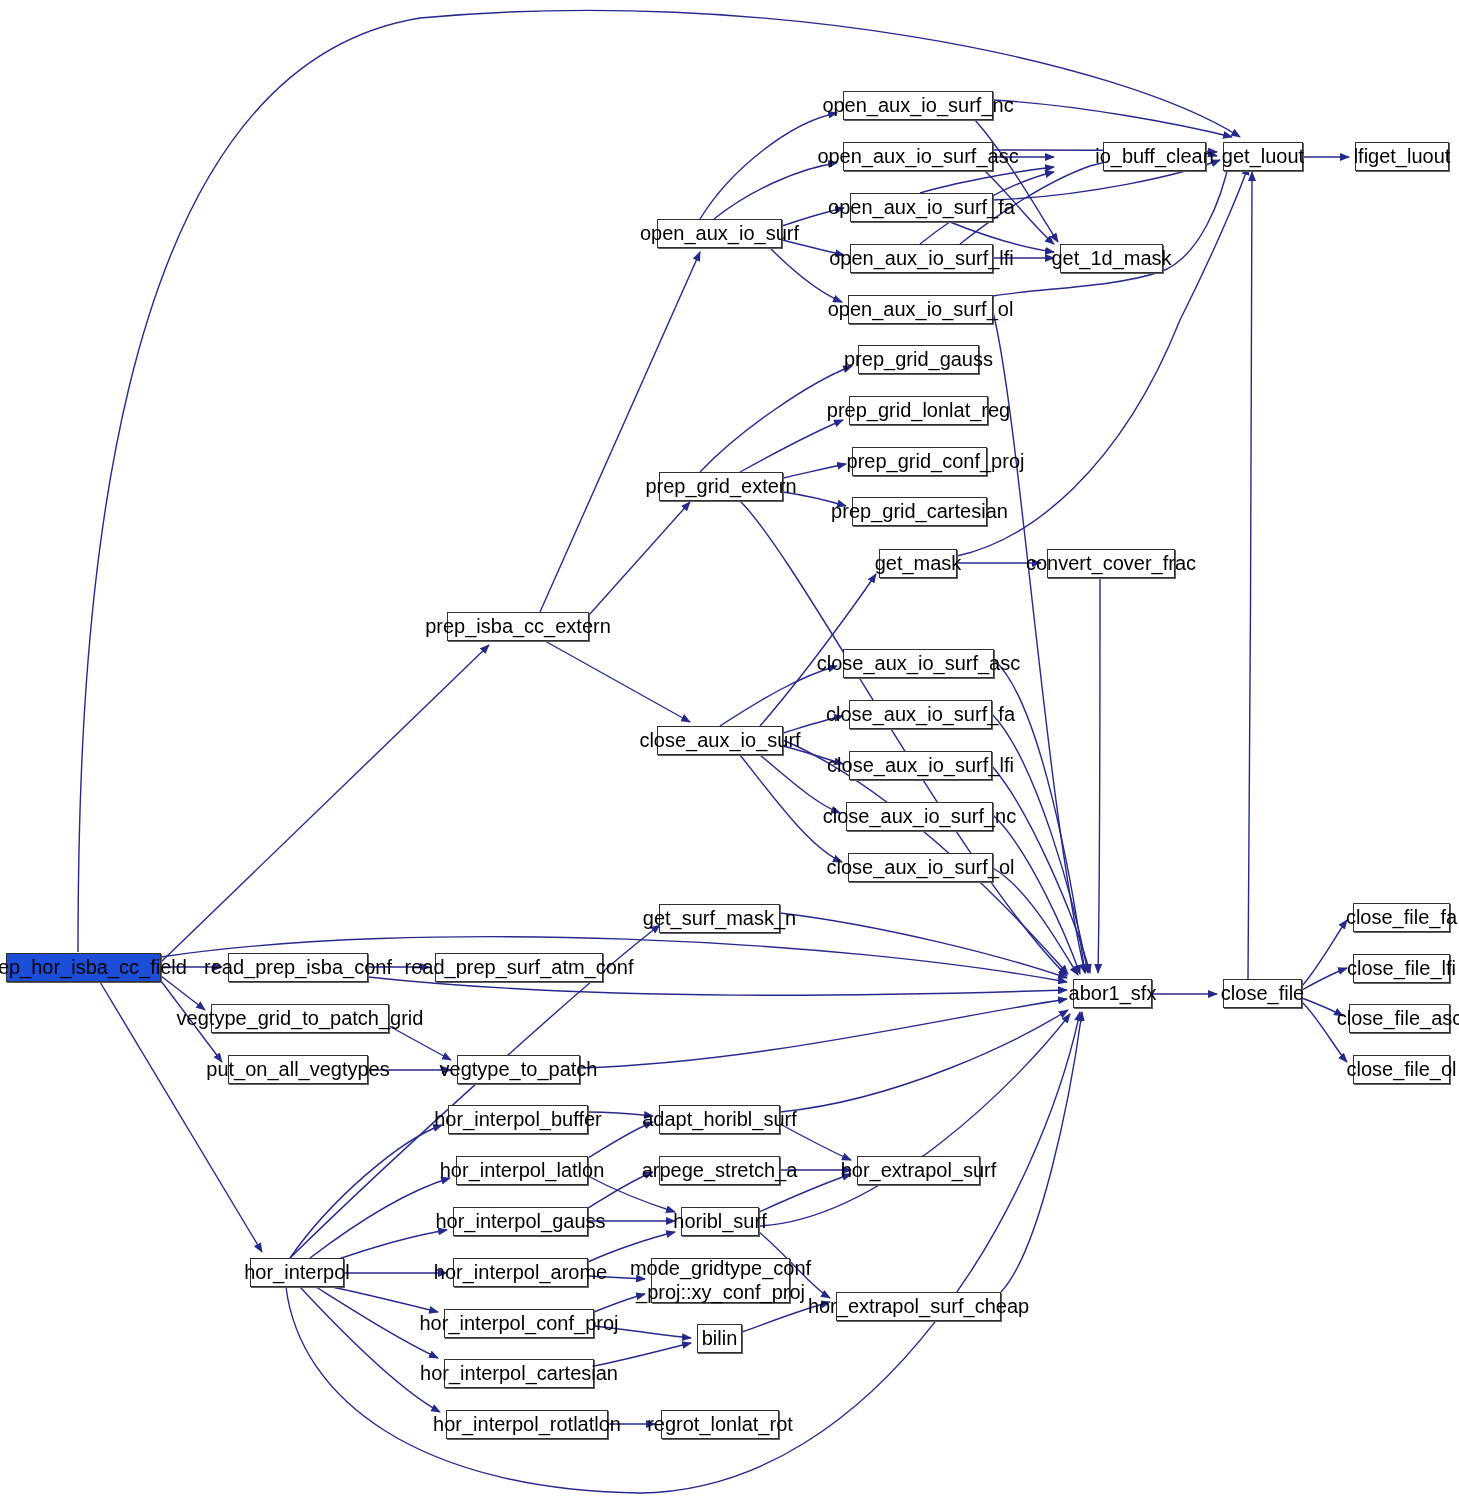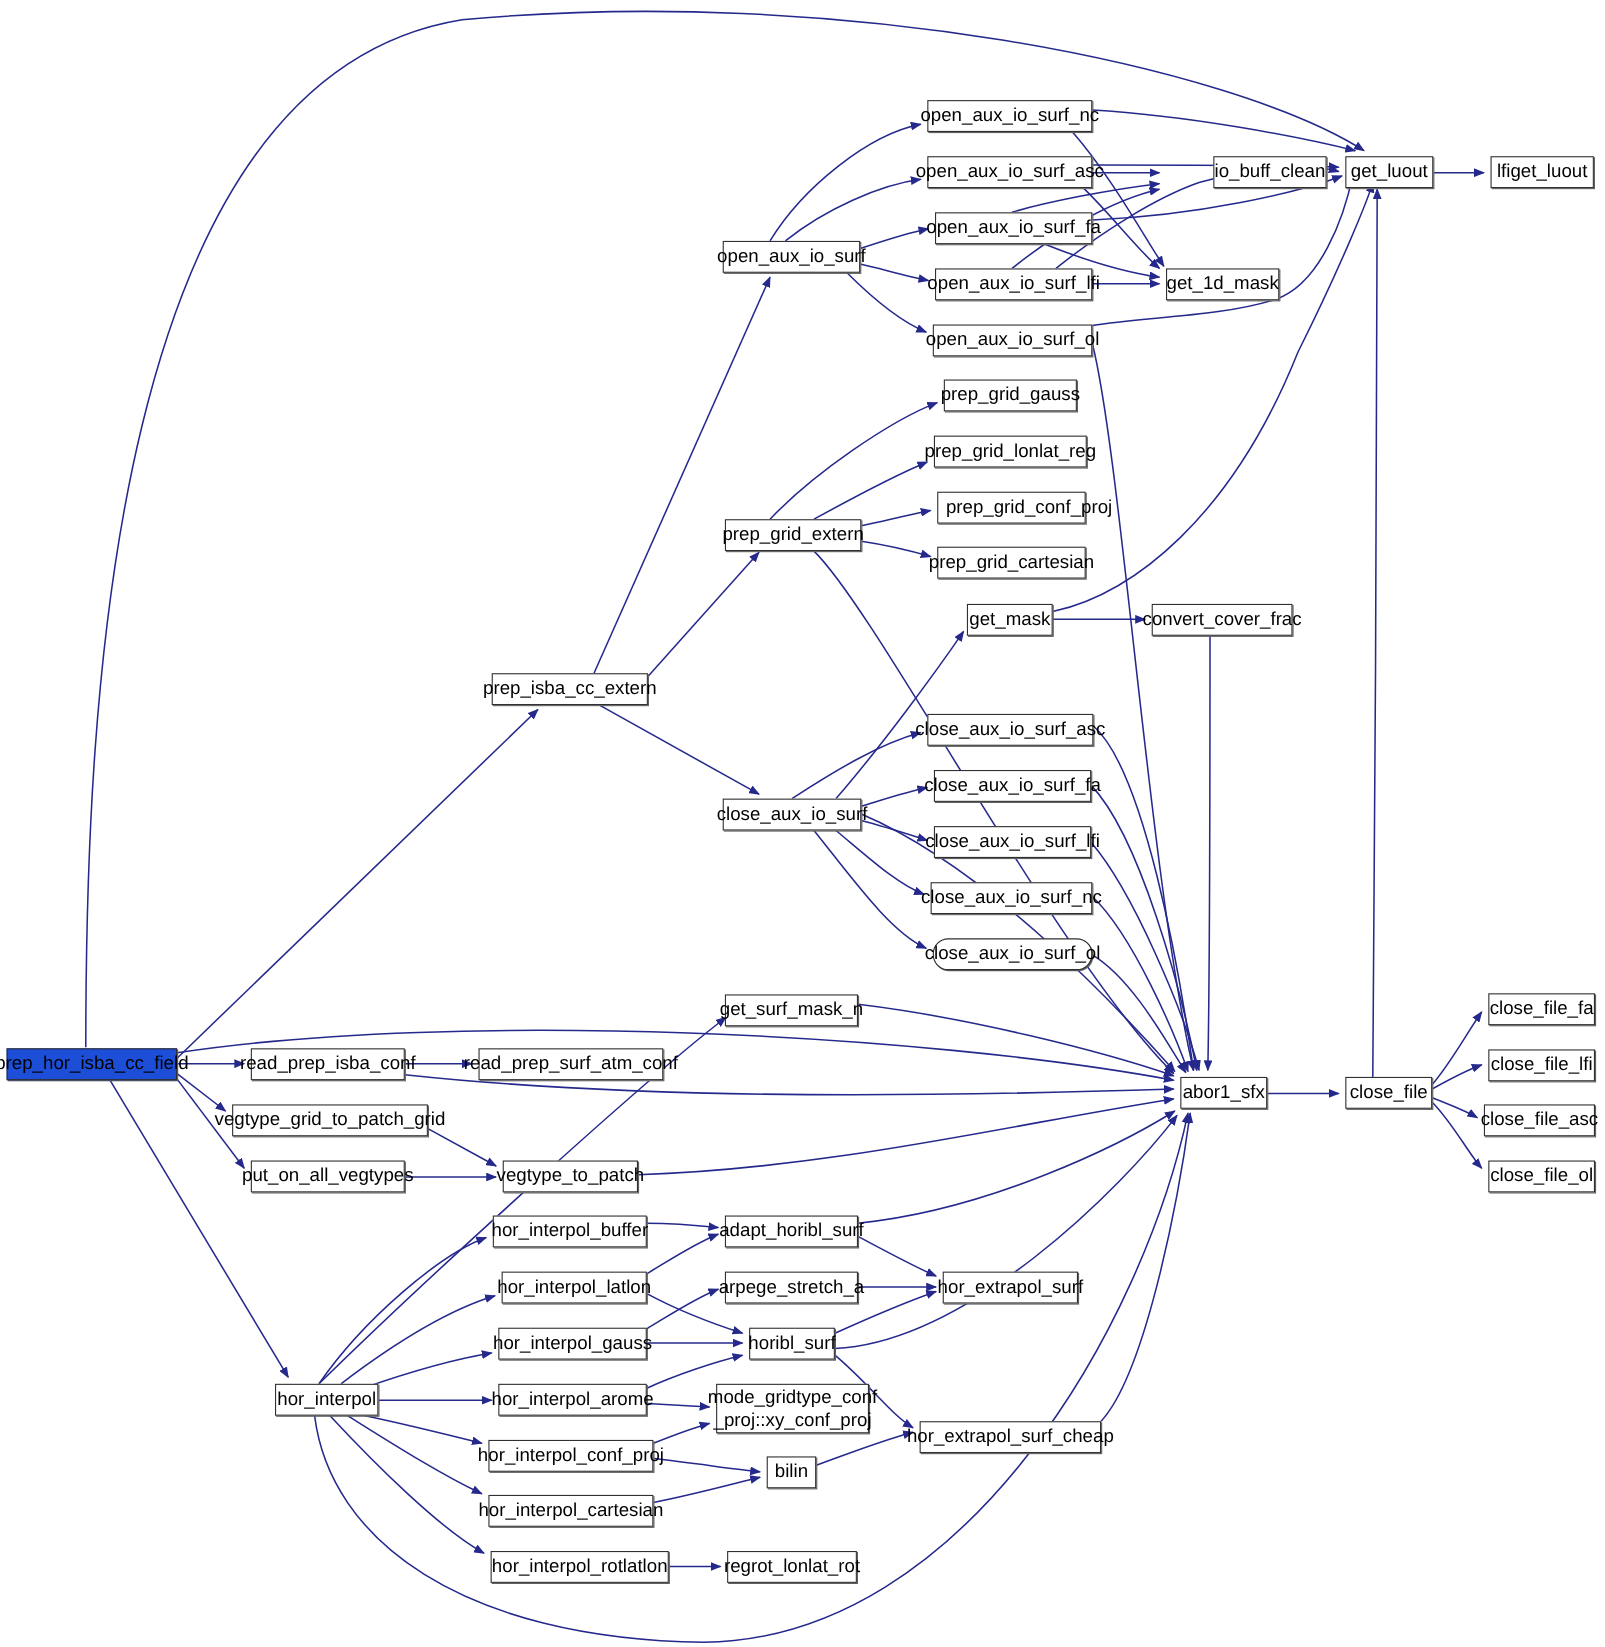--- a/index.html
+++ b/index.html
@@ -5,21 +5,21 @@
   html,body{margin:0;padding:0;background:#ffffff;}
   body{width:1459px;height:1497px;font-family:"Liberation Sans",sans-serif;}
   #graph{position:relative;width:1459px;height:1497px;overflow:hidden;}
   #edges{position:absolute;left:0;top:0;width:1459px;height:1497px;}
   .node{
     position:absolute;
     box-sizing:border-box;
     border:1px solid #303030;
     background:#ffffff;
     color:#000000;
-    font-size:17px;
+    font-size:20px;
     line-height:1.08;
     display:flex;
     align-items:center;
     justify-content:center;
     text-align:center;
     white-space:pre;
     z-index:5;
     box-shadow:1px 1px 0 0 #606060;
   }
   .node.hl{background:#1d4ed8;}
@@ -149,21 +149,21 @@
     <div class="node" style="left: 849px; top: 396px; width: 139px; height: 29px; text-align: right;">prep_grid_lonlat_reg</div>
     <div class="node" style="left: 852px; top: 447px; width: 135px; height: 29px; padding-left: 32px;">prep_grid_conf_proj</div>
     <div class="node" style="left: 852px; top: 497px; width: 135px; height: 29px;">prep_grid_cartesian</div>
     <div class="node" style="left: 879px; top: 549px; width: 78px; height: 29px;">get_mask</div>
     <div class="node" style="left: 1047px; top: 549px; width: 128px; height: 29px;">convert_cover_frac</div>
     <div class="node" style="left: 657px; top: 726px; width: 126px; height: 29px;">close_aux_io_surf</div>
     <div class="node" style="left: 843px; top: 649px; width: 151px; height: 29px;">close_aux_io_surf_asc</div>
     <div class="node" style="left: 849px; top: 700px; width: 143px; height: 29px;">close_aux_io_surf_fa</div>
     <div class="node" style="left: 849px; top: 751px; width: 143px; height: 29px;">close_aux_io_surf_lfi</div>
     <div class="node" style="left: 846px; top: 802px; width: 147px; height: 29px;">close_aux_io_surf_nc</div>
-    <div class="node" style="left: 848px; top: 853px; width: 145px; height: 29px; border-radius: 14px;">close_aux_io_surf_ol</div>
+    <div class="node" style="left: 848px; top: 853px; width: 145px; height: 29px;">close_aux_io_surf_ol</div>
     <div class="node" style="left: 659px; top: 904px; width: 121px; height: 29px;">get_surf_mask_n</div>
     <div class="node" style="left: 1073px; top: 979px; width: 79px; height: 29px;">abor1_sfx</div>
     <div class="node" style="left: 1223px; top: 979px; width: 79px; height: 29px;">close_file</div>
     <div class="node" style="left: 1353px; top: 903px; width: 97px; height: 29px;">close_file_fa</div>
     <div class="node" style="left: 1353px; top: 954px; width: 97px; height: 29px;">close_file_lfi</div>
     <div class="node" style="left: 1349px; top: 1004px; width: 101px; height: 29px;">close_file_asc</div>
     <div class="node" style="left: 1353px; top: 1055px; width: 97px; height: 29px;">close_file_ol</div>
     <div class="node" style="left: 250px; top: 1258px; width: 94px; height: 29px;">hor_interpol</div>
     <div class="node" style="left: 448px; top: 1105px; width: 140px; height: 29px;">hor_interpol_buffer</div>
     <div class="node" style="left: 456px; top: 1156px; width: 132px; height: 29px;">hor_interpol_latlon</div>

